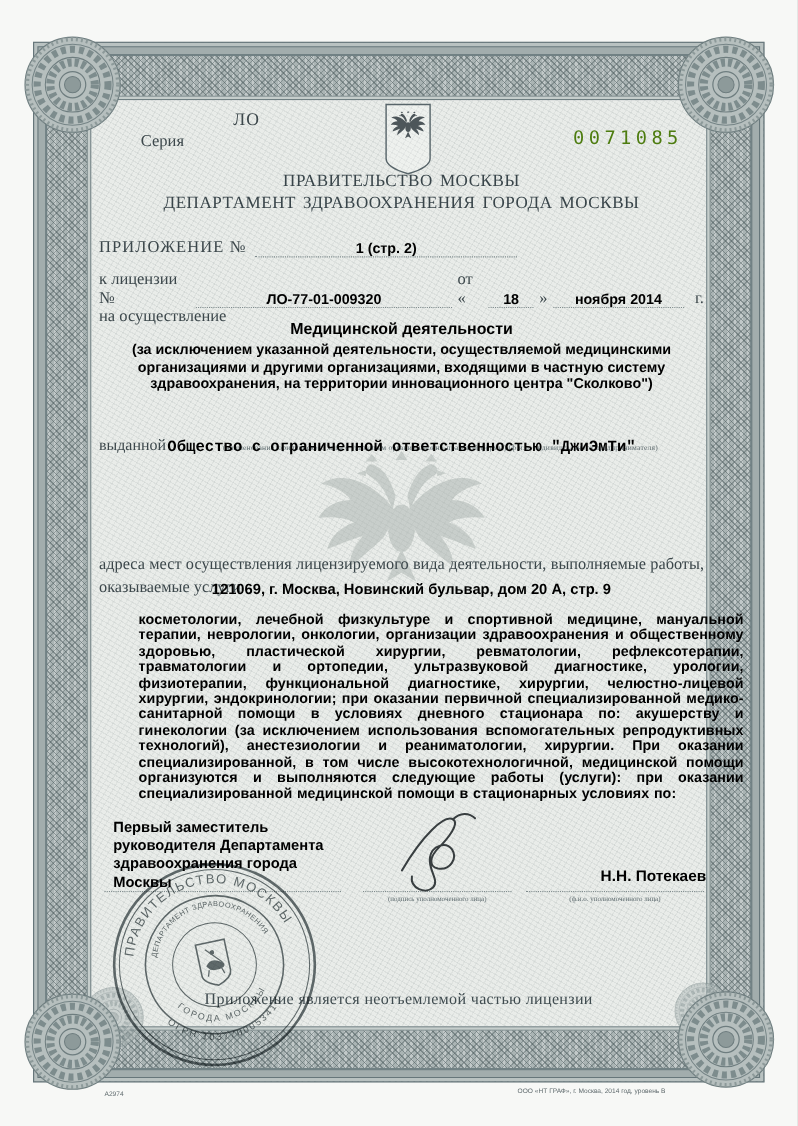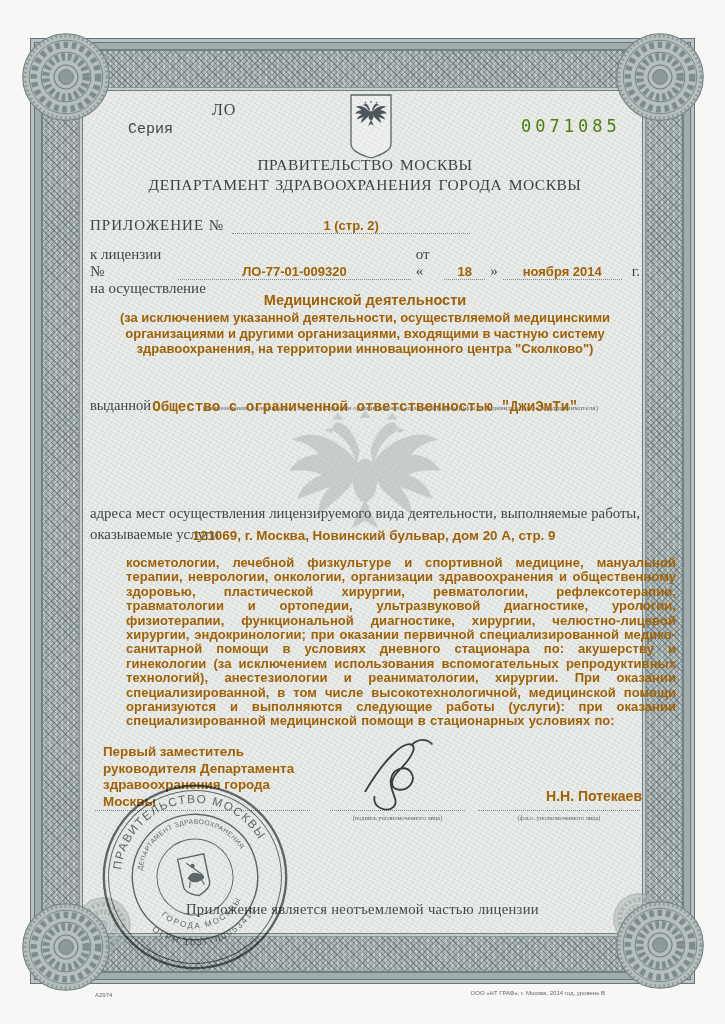--- a/index.html
+++ b/index.html
@@ -24,22 +24,22 @@
         box-shadow: 0 0 0 2px #c6cecc, 0 0 0 3px #8b9899;}
   .rosette{position:absolute;z-index:2;width:92px;height:92px;}
   .rosette.tl{left:20px;top:31px;} .rosette.tr{right:19px;top:31px;}
   .rosette.bl{left:20px;top:901px;} .rosette.br{right:19px;top:899px;}
   .medallion{position:absolute;z-index:1;opacity:.55;}
   .medallion.left{left:74px;top:896px;width:58px;height:58px;}
   .medallion.right{left:612px;top:892px;width:54px;height:54px;}
   
   .abs{position:absolute;z-index:4;}
   .serif{font-family:"Liberation Serif",serif;color:#3c474b;}
-  .typed{font-family:"Liberation Sans",sans-serif;font-weight:bold;color:#a16207;}
-  .series-label{left:128px;top:121px;font-size:15px;font-family:Liberation Mono, monospace;}
+  .typed{font-family:"Liberation Sans",sans-serif;font-weight:bold;color:#000000;}
+  .series-label{left:128px;top:121px;font-size:15px;}
   .series-value{left:212px;top:101px;font-size:16px;letter-spacing:1px;text-align:center;}
   .crest{left:348px;top:93px;width:46px;height:67px;}
   .serial{left:521px;top:116px;font-family:"DejaVu Sans Mono",monospace;
           font-size:17px;letter-spacing:4px;color:#4d7c0f;}
   .title{left:90px;width:550px;text-align:center;font-size:15.5px;letter-spacing:.5px;
          word-spacing:2px;color:#39454a;}
   .title1{top:156px;} .title2{top:176px;}
   .annex-row{left:90px;top:217px;width:550px;display:flex;align-items:flex-end;gap:8px;}
   .annex-label{font-size:15px;letter-spacing:1px;}
   .fill{border-bottom:1.5px dotted #7e8a8c;text-align:center;font-size:13px;line-height:15px;}

